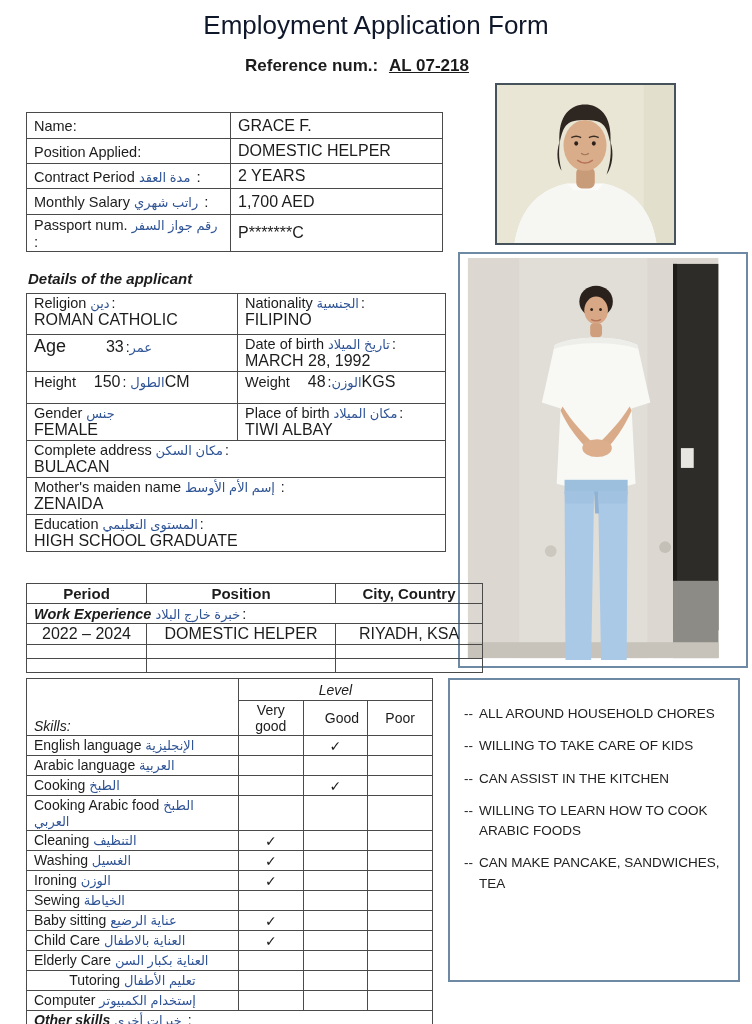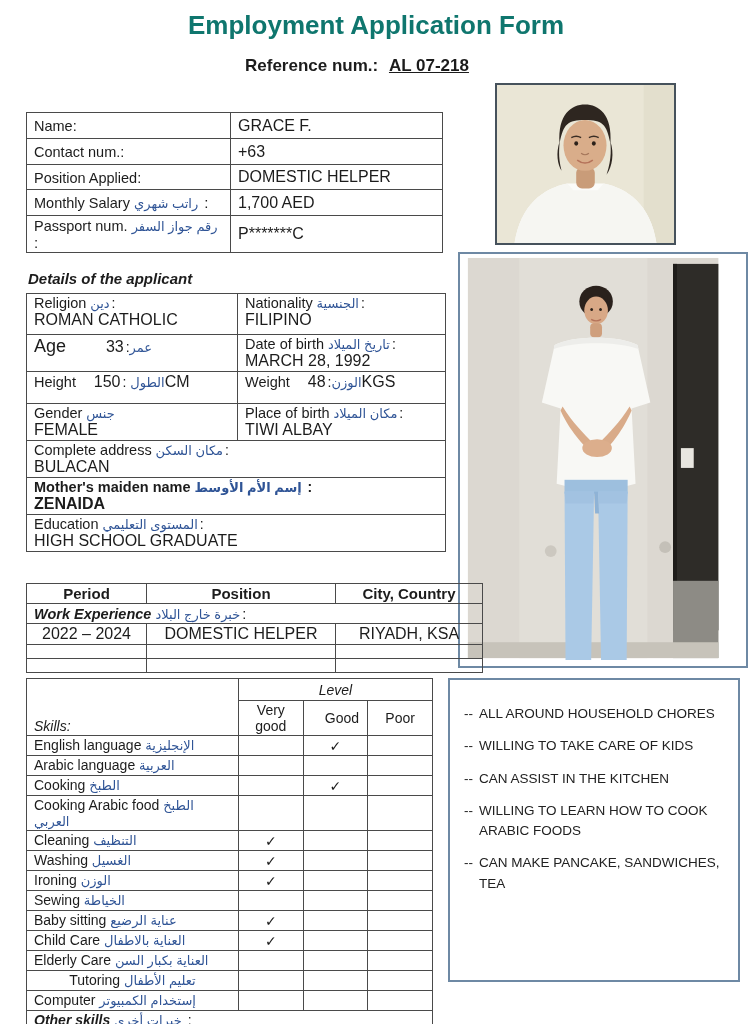--- a/index.html
+++ b/index.html
@@ -1,19 +1,19 @@
 <!DOCTYPE html>
 <html style="--arabic-blue: #2F5496; --red: #B04240; --box-border: #6E89A4;"><head>
 <meta charset="utf-8">
 <style>
   html,body{margin:0;padding:0;background:#ffffff;}
   .page{position:relative;width:752px;height:1024px;background:#fff;overflow:hidden;
         font-family:"Liberation Sans","DejaVu Sans",sans-serif;color:#1c1c1c;}
   .title{position:absolute;top:10px;left:0;width:100%;margin:0;text-align:center;
-         font-size:26px;font-weight:700;color:#0f766e;}
+         font-size:26px;font-weight:400;color:#0f172a;}
   .ref-line{position:absolute;top:56px;left:0;width:714px;text-align:center;
             font-size:17px;font-weight:600;}
   .ref-line .ref-val{text-decoration:underline;margin-left:6px;}
   .ref-sub{position:absolute;top:78px;left:44px;width:708px;text-align:center;
            font-size:15px;font-weight:600;}
 
   table{border-collapse:collapse;position:absolute;table-layout:fixed;}
   td{border:1.5px solid #4a4a4a;padding:1px 7px;vertical-align:top;overflow:hidden;}
   .ar{color:var(--arabic-blue,#2F5496);font-size:13px;}
   .colon{margin-left:2px;}
@@ -130,27 +130,27 @@
       <path d="M140,240 L170,240 L169,252 L141,252 Z" fill="#a2c2e1"></path>
     </svg>
   </div>
 
   <table class="basic">
       <tbody>
         <tr style="height: 26px;">
           <td class="lab"><span class="lab-en">Name:</span></td>
           <td class="val">GRACE F.</td>
         </tr>
-        <tr style="height: 26px;">
-          <td class="lab"><span class="lab-en">Contact num.:</span></td>
-          <td class="val">+63</td>
-        </tr>
         <tr style="height: 25px;">
           <td class="lab"><span class="lab-en">Position Applied:</span></td>
           <td class="val">DOMESTIC HELPER</td>
+        </tr>
+        <tr style="height: 25px;">
+          <td class="lab"><span class="lab-en">Contract Period</span> <span class="ar">مدة العقد</span><span class="colon"> :</span></td>
+          <td class="val">2 YEARS</td>
         </tr>
         <tr style="height: 26px;">
           <td class="lab"><span class="lab-en">Monthly Salary</span> <span class="ar">راتب شهري</span><span class="colon"> :</span></td>
           <td class="val">1,700 AED</td>
         </tr>
         <tr style="height: 26px;">
           <td class="lab"><span class="lab-en">Passport num.</span> <span class="ar">رقم جواز السفر</span><span class="colon"> :</span></td>
           <td class="val">P*******C</td>
         </tr>
       </tbody>
@@ -190,21 +190,21 @@
             <div class="labline"><span class="lab-en">Place of birth</span> <span class="ar">مكان الميلاد</span><span class="colon">:</span></div>
             <div class="val">TIWI ALBAY</div>
           </td>
         </tr>
         <tr style="height: 36px;">
           <td class="c1" colspan="2">
             <div class="labline"><span class="lab-en">Complete address</span> <span class="ar">مكان السكن</span><span class="colon">:</span></div>
             <div class="val">BULACAN</div>
           </td>
         </tr>
-        <tr style="height: 36px; font-weight: bold;">
+        <tr style="height: 36px;">
           <td class="c1" colspan="2">
             <div class="labline"><span class="lab-en">Mother's maiden name</span> <span class="ar">إسم الأم الأوسط</span><span class="colon"> :</span></div>
             <div class="val">ZENAIDA</div>
           </td>
         </tr>
         <tr style="height: 36px;">
           <td class="c1" colspan="2">
             <div class="labline"><span class="lab-en">Education</span> <span class="ar">المستوى التعليمي</span><span class="colon">:</span></div>
             <div class="val">HIGH SCHOOL GRADUATE</div>
           </td>

